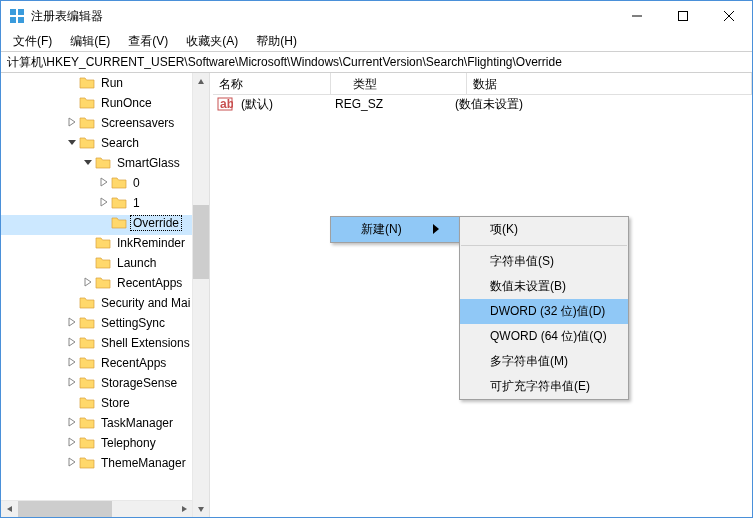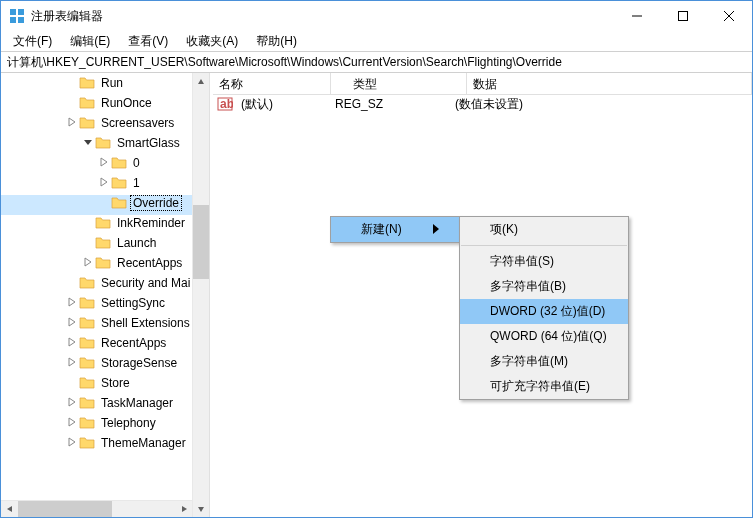--- a/index.html
+++ b/index.html
@@ -122,20 +122,32 @@
             <span class="indent" style="width: 64px;"></span>
             <span class="expander">
               <svg width="10" height="10">
                 <polygon points="2,1 8,5 2,9" fill="none" stroke="#888" stroke-width="1"></polygon>
               </svg>
             </span>
             <span class="folder-icon"><svg width="16" height="14">
                 <path d="M1 3 h5 l1.5 2 H15 v8 H1 z" fill="#ffd86b" stroke="#d9a23c" stroke-width="0.7"></path>
               </svg></span>
             <span class="label">Screensavers</span>
+          </div>
+          <div class="tree-row">
+            <span class="indent" style="width: 64px;"></span>
+            <span class="expander">
+              <svg width="10" height="10">
+                <polygon points="1,3 9,3 5,8" fill="#404040"></polygon>
+              </svg>
+            </span>
+            <span class="folder-icon"><svg width="16" height="14">
+                <path d="M1 3 h5 l1.5 2 H15 v8 H1 z" fill="#ffd86b" stroke="#d9a23c" stroke-width="0.7"></path>
+              </svg></span>
+            <span class="label">Search</span>
           </div>
           <div class="tree-row">
             <span class="indent" style="width: 80px;"></span>
             <span class="expander">
               <svg width="10" height="10">
                 <polygon points="1,3 9,3 5,8" fill="#404040"></polygon>
               </svg>
             </span>
             <span class="folder-icon"><svg width="16" height="14">
                 <path d="M1 3 h5 l1.5 2 H15 v8 H1 z" fill="#ffd86b" stroke="#d9a23c" stroke-width="0.7"></path>
@@ -369,21 +381,21 @@
 
       <div class="ctx-menu" style="left:246px; top:121px; width:170px;">
         <div class="ctx-item">
             <span>项(K)</span>
           </div>
         <div class="sep"></div>
         <div class="ctx-item">
             <span>字符串值(S)</span>
           </div>
         <div class="ctx-item">
-            <span>多字符串值(B)</span>
+            <span>数值未设置(B)</span>
           </div>
         <div class="ctx-item highlighted">
             <span>DWORD (32 位)值(D)</span>
           </div>
         <div class="ctx-item">
             <span>QWORD (64 位)值(Q)</span>
           </div>
         <div class="ctx-item">
             <span>多字符串值(M)</span>
           </div>

